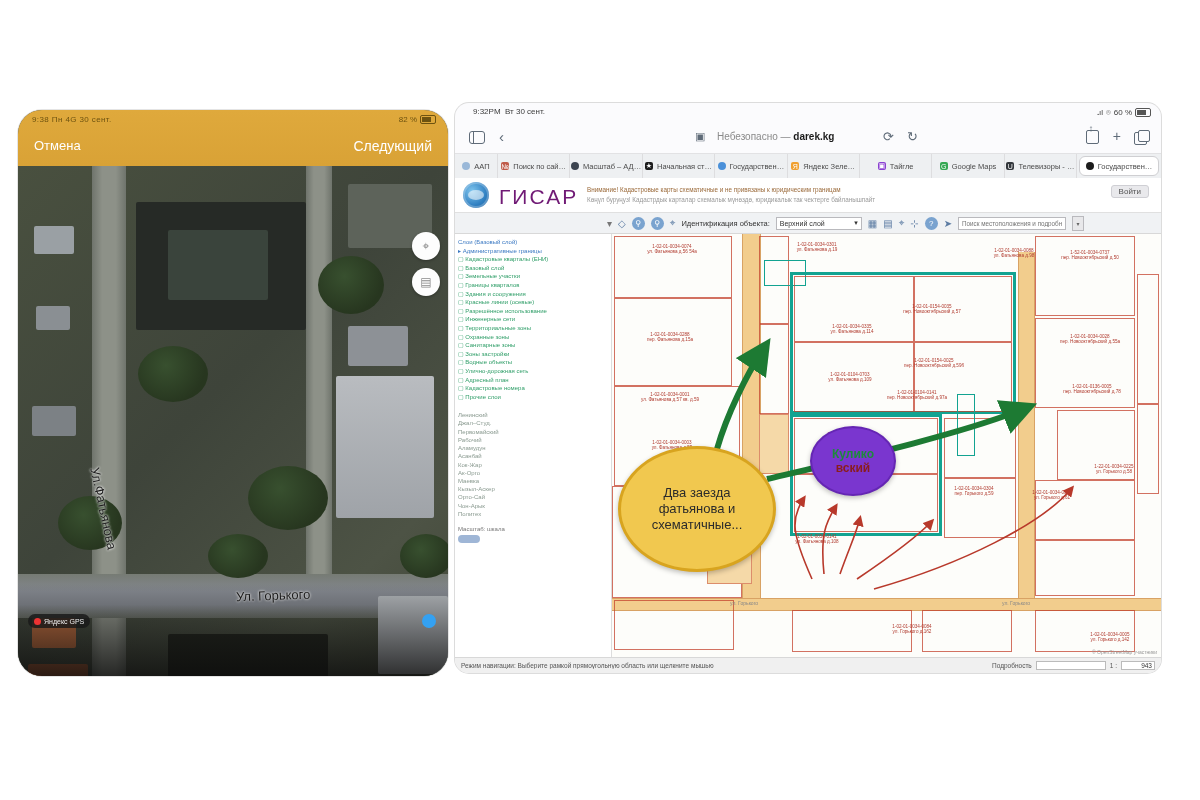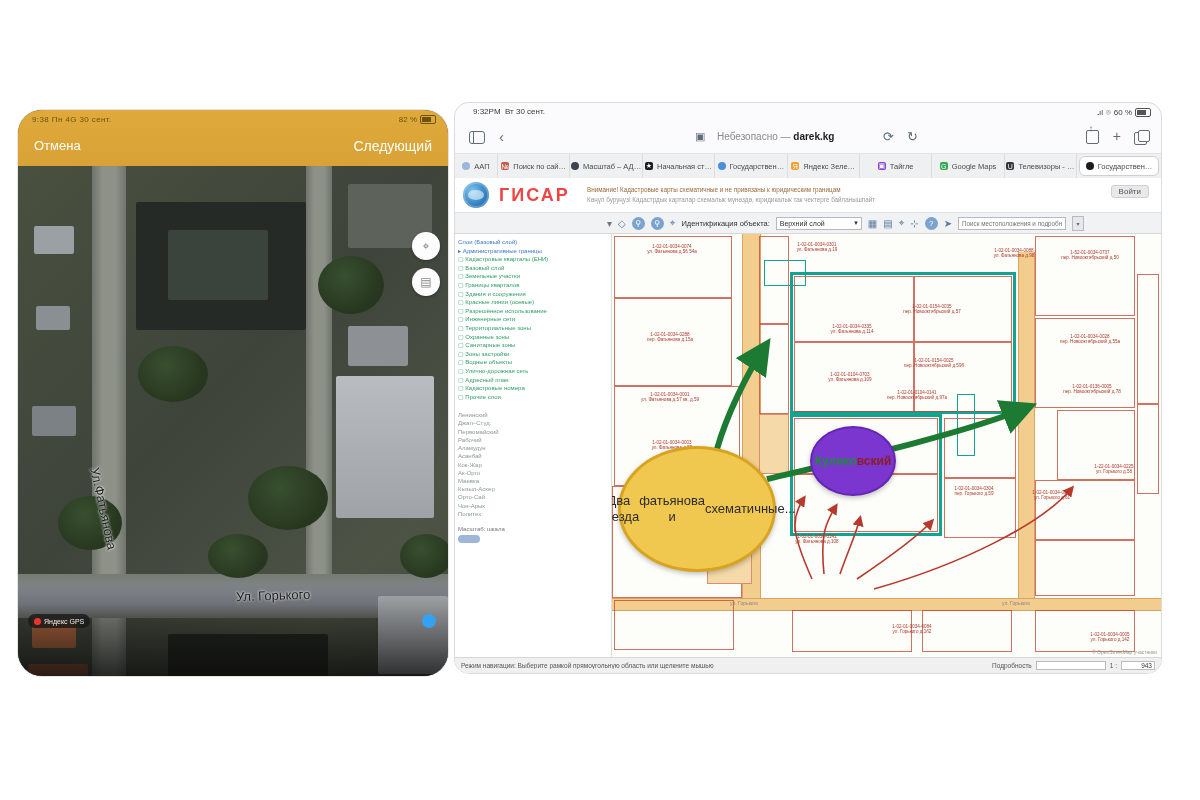--- a/index.html
+++ b/index.html
@@ -47,21 +47,21 @@
   .tabs-ic:before{content:"";position:absolute;left:2.5px;top:-3.5px;width:10px;height:10px;border:1.2px solid #5f6b78;border-radius:2px;background:#fbfbfd}
   .rp-tabs{left:0;top:50px;width:100%;height:24px;background:#eef0f2;border-top:1px solid #e2e2e4;border-bottom:1px solid #d8d8da;display:flex;align-items:stretch}
   .tab{flex:1;display:flex;align-items:center;justify-content:center;gap:4px;font-size:7.5px;color:#4a4a4a;border-right:1px solid #dddddf;white-space:nowrap;overflow:hidden;padding:0 3px}
   .tab .ic{width:8px;height:8px;border-radius:2px;flex:0 0 auto;display:flex;align-items:center;justify-content:center;font-size:7px;color:#fff}
   .tab.active{background:#fff;border-radius:6px;margin:2px;border:1px solid #cfcfd2;flex:1.1}
   .tab.first{flex:.55}
   
   .rp-head{left:0;top:75px;width:100%;height:34px;background:#fff}
   .logo{left:8px;top:4px;width:26px;height:26px;border-radius:50%;background:radial-gradient(circle at 35% 35%,#7fc5ee,#2f7fc1 60%,#1d5f9b);box-shadow:inset 0 0 0 2px rgba(255,255,255,.25)}
   .logo:after{content:"";position:absolute;left:5px;top:8px;width:16px;height:10px;border-radius:50%;background:rgba(255,255,255,.55)}
-  .site-title{left:44px;top:7px;font-size:18px;font-weight:bold;color:#ef4444;letter-spacing:2px}
+  .site-title{left:44px;top:7px;font-size:21px;font-weight:normal;color:#701a75;letter-spacing:2px}
   .head-line1{left:132px;top:8px;font-size:6.3px;color:#9b6a3a;white-space:nowrap}
   .head-line2{left:132px;top:18px;font-size:6.3px;color:#9a9a9a;white-space:nowrap}
   .login-btn{right:12px;top:7px;font-size:8px;color:#555;background:#e9e9ec;border:1px solid #cfcfd4;border-radius:3px;padding:1px 7px}
   
   .rp-tools{left:0;top:109px;width:100%;height:22px;background:#f0f2f4;border-top:1px solid #e0e0e0;border-bottom:1px solid #d8d8d8;display:flex;align-items:center;gap:6px;padding:0 6px;box-sizing:border-box}
   .tl{font-size:10px;color:#5c7ca3}
   .tl.round{width:13px;height:13px;border-radius:50%;background:#7aa3cf;color:#fff;font-size:8px;display:flex;align-items:center;justify-content:center}
   .tools-label{font-size:7.5px;color:#333}
   .layer-select{width:86px;height:13px;border:1px solid #b9b9bd;background:#fff;font-size:7px;color:#333;display:flex;align-items:center;justify-content:space-between;padding:0 3px;box-sizing:border-box}
   .srch{width:108px;height:13px;border:1px solid #b9b9bd;background:#fff;font-size:6.3px;color:#9a9a9a;font-family:"Liberation Sans",sans-serif;padding:0 3px;box-sizing:border-box}
@@ -79,21 +79,21 @@
   .lot.red{border:1px solid rgba(195,65,45,.75)}
   .lot.teal{border:3px solid #12a391}
   .lot.tealthin{border:1.5px solid #12a391}
   .lot.fill{background:#f5d9a8;border:1px solid rgba(195,65,45,.5)}
   .roadv{position:absolute;background:#f2cd8d;border-left:1px solid rgba(190,120,60,.5);border-right:1px solid rgba(190,120,60,.5)}
   .roadh{position:absolute;background:#f2cd8d;border-top:1px solid rgba(190,120,60,.5);border-bottom:1px solid rgba(190,120,60,.5)}
   .plabel{position:absolute;transform:translate(-50%,0);text-align:center;color:#b03a2e;white-space:nowrap;z-index:3}
   .plabel .c{font-size:4.6px;line-height:5.4px}
   .plabel .a{font-size:4.6px;line-height:5.4px}
   .mstreet{position:absolute;font-size:5px;color:#888;z-index:3}
-  .ann{position:absolute;display:flex;flex-direction:row;align-items:center;justify-content:center;text-align:center;z-index:6}
+  .ann{position:absolute;display:flex;flex-direction:column;align-items:center;justify-content:center;text-align:center;z-index:6}
   .ann-big{left:6px;top:212px;width:152px;height:120px;border-radius:50%;background:#f1c84f;border:3px solid #d8a41f;box-shadow:0 2px 5px rgba(0,0,0,.25)}
   .ann-big div{font-size:13px;color:#2b2b2b;line-height:16px}
   .ann-purple{left:198px;top:192px;width:82px;height:66px;border-radius:50%;background:#7a36cf;border:2px solid #6526b4;box-shadow:0 2px 5px rgba(0,0,0,.25)}
   .ann-purple .p1{font-size:12px;color:#1d8a3c;font-weight:bold}
   .ann-purple .p2{font-size:12px;color:#8a1d1d;font-weight:bold}
   .ann-small{left:181px;top:338px;width:94px;height:82px;border-radius:50%;background:#f1c84f;border:3px solid #d8a41f;box-shadow:0 2px 5px rgba(0,0,0,.25)}
   .ann-small div{font-size:12px;color:#2b2b2b;line-height:15px}
   .attr{position:absolute;right:4px;bottom:2px;font-size:5px;color:#999;z-index:3}
   .rp-foot{left:0;top:554px;width:100%;height:16px;background:#f0f0f0;border-top:1px solid #d8d8d8;display:flex;align-items:center;padding:0 6px;box-sizing:border-box;gap:4px}
   .foot-hint{font-size:6.5px;color:#555;flex:1;white-space:nowrap;overflow:hidden}

